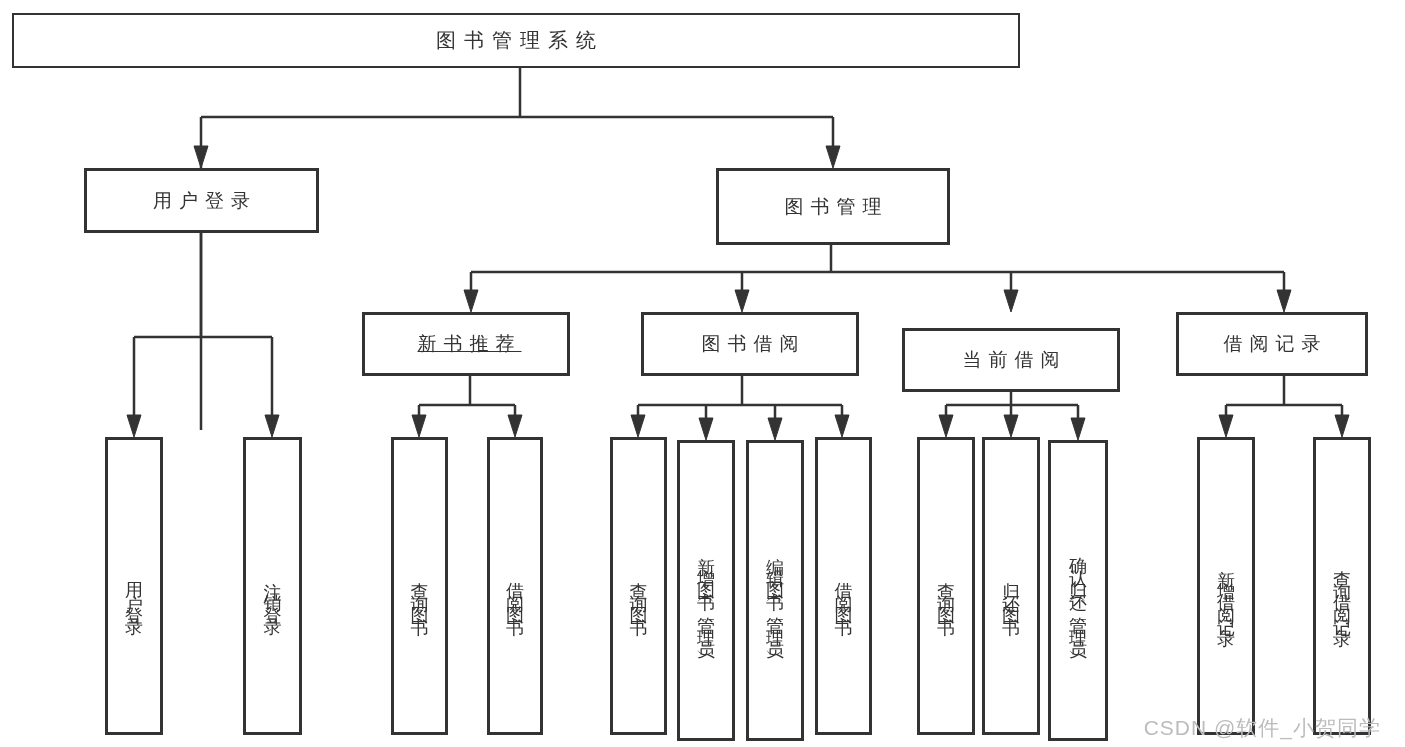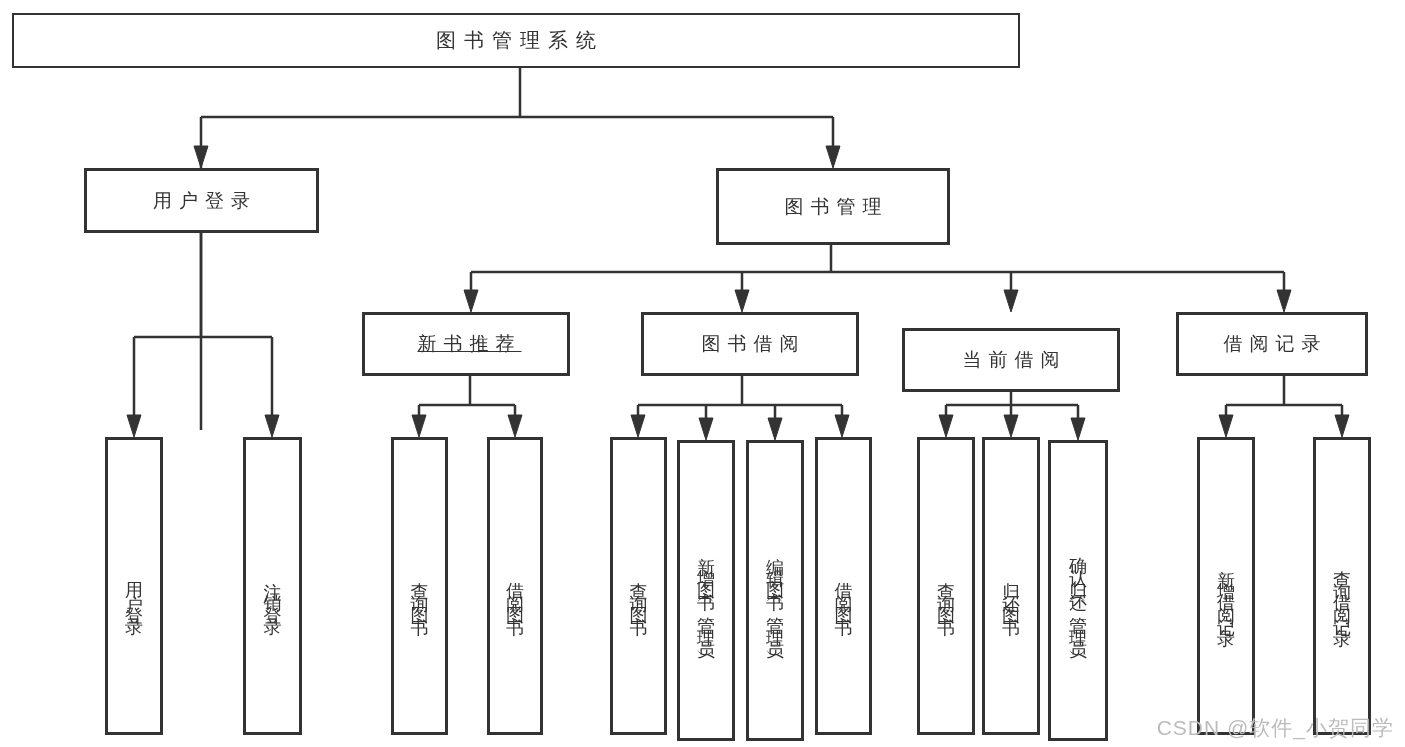--- a/index.html
+++ b/index.html
@@ -47,21 +47,21 @@
     writing-mode: vertical-rl;
     text-orientation: mixed;
     font-size: 18px;
     letter-spacing: 12px;
     white-space: nowrap;
     color: var(--text);
     margin-bottom: -12px; 
   }
   .watermark {
     position: absolute;
-    right: 11px;
+    right: 24px;
     bottom: 5px;
     font-size: 21px;
     color: var(--wm);
     letter-spacing: 1px;
     white-space: nowrap;
     z-index: 5;
   }
 </style>
 </head>
 <body>

